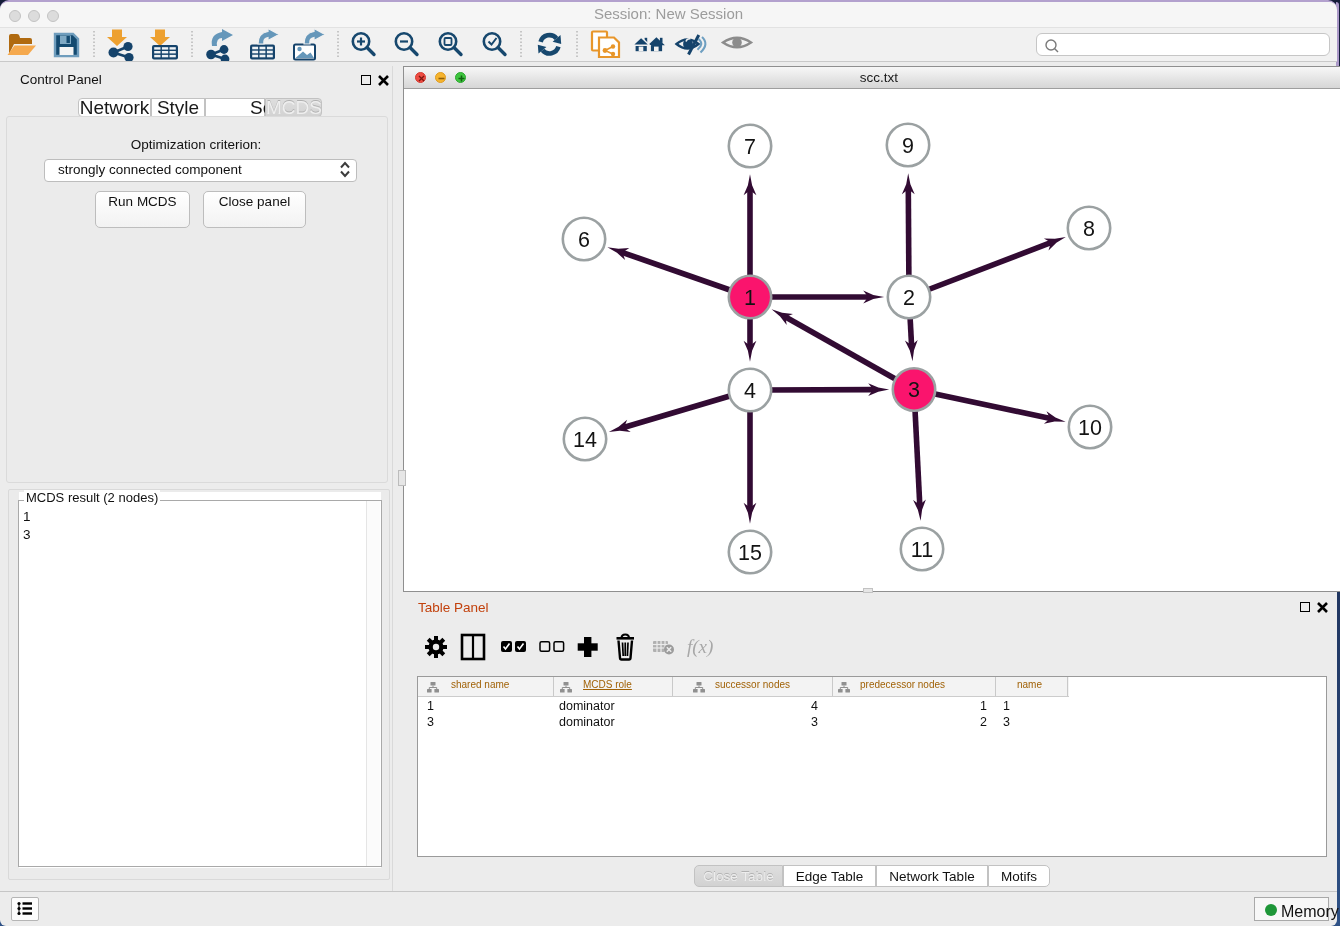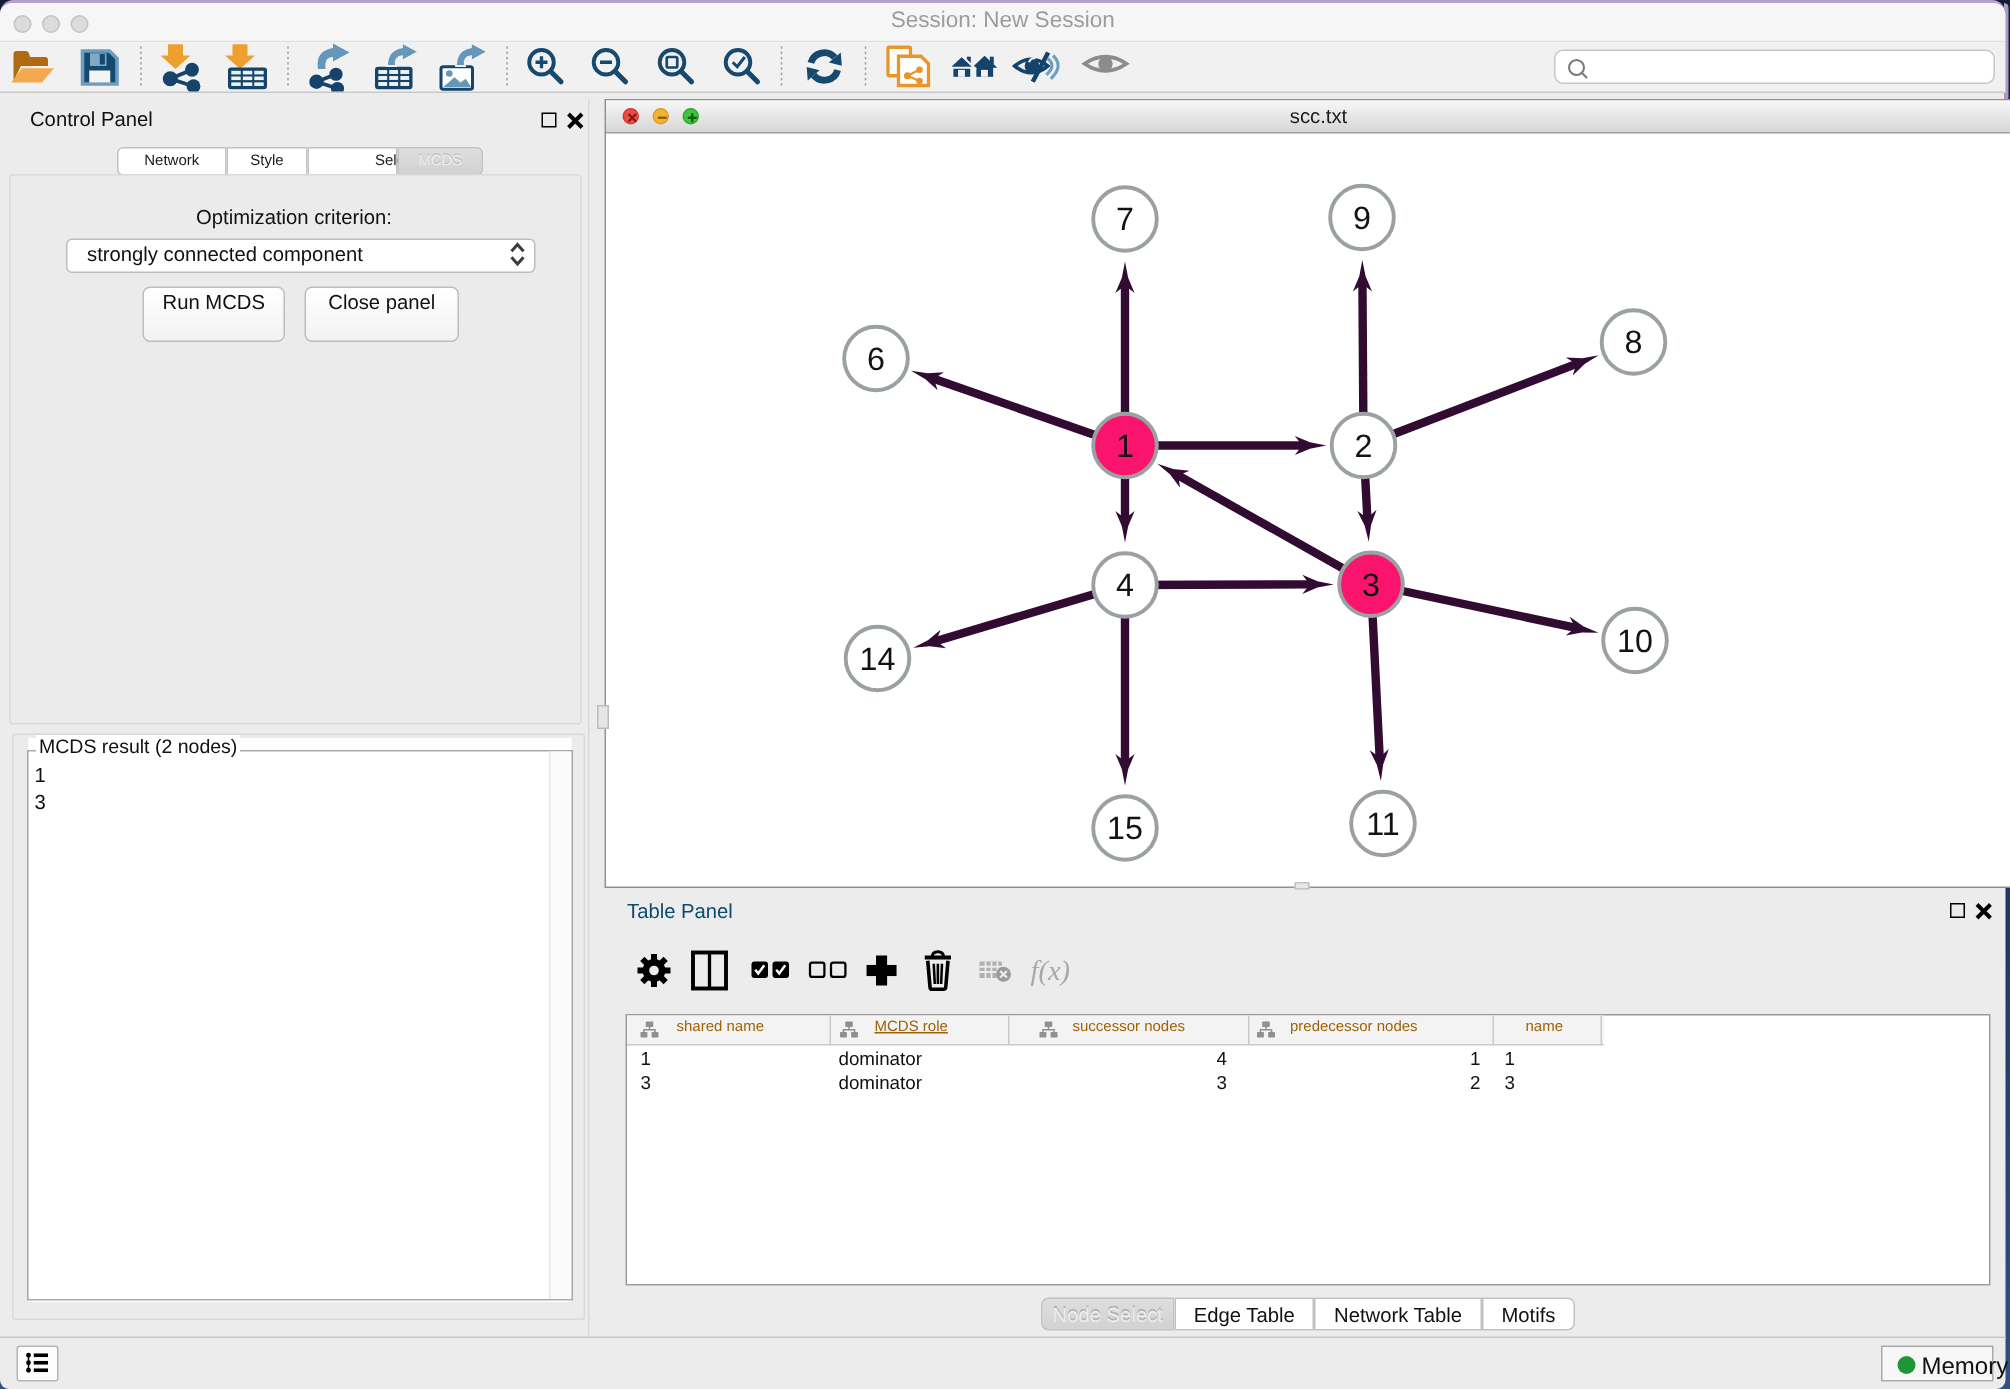--- a/index.html
+++ b/index.html
@@ -14,42 +14,42 @@
   #titlebar{left:0;top:2px;width:1337px;height:26px;background:#f6f6f6;border-radius:8px 8px 0 0;border-bottom:1px solid #e2e2e2;box-sizing:border-box;}
   .tl{position:absolute;top:8px;width:12px;height:12px;border-radius:50%;
       background:#dcdcdc;border:1px solid #c3c3c3;box-sizing:border-box;}
   #sessiontitle{left:0;top:5px;width:1337px;text-align:center;font-size:15px;color:#9c9c9c;}
   #toolbar{left:0;top:28px;width:1337px;height:33px;background:#f1f1f1;border-bottom:1px solid #c9c9c9;box-sizing:content-box;}
   #searchbox{left:1036px;top:33px;width:292px;height:21px;background:#fff;border:1px solid #c6c6c6;border-radius:6px;}
   
   #cp-title{left:20px;top:72px;font-size:13.5px;color:#111;}
   .winbtn-sq{width:10px;height:10px;border:1.7px solid #000;box-sizing:border-box;}
   .tab{position:absolute;top:0;height:19px;background:#fff;border:1px solid #c2c2c2;
-       box-sizing:border-box;font-size:10px;color:#1a1a1a;text-align:center;line-height:18px;}
+       box-sizing:border-box;font-size:19px;color:#1a1a1a;text-align:center;line-height:18px;}
   #cp-content{left:6px;top:116px;width:380px;height:365px;background:#ebebeb;border:1px solid #dadada;border-radius:3px;}
   #optlabel{left:0px;top:137px;width:392px;text-align:center;font-size:13.5px;color:#111;}
   #dropdown{left:44px;top:159px;width:311px;height:21px;background:#fff;border:1px solid #bdbdbd;border-radius:4px;
             font-size:13.5px;color:#111;line-height:20px;}
   .btn{position:absolute;height:37px;background:linear-gradient(#ffffff,#f2f2f2);border:1px solid #bdbdbd;border-radius:5px;
        box-sizing:border-box;font-size:13.5px;color:#111;text-align:center;line-height:19px;}
   #mcdsbox{left:8px;top:489px;width:380px;height:389px;background:#ebebeb;border:1px solid #d9d9d9;border-radius:2px;}
   #tawhite{left:19px;top:492px;width:362px;height:376px;background:#fff;}
   #fieldset{left:18px;top:500px;width:364px;height:367px;border:1px solid #a9a9a9;box-sizing:border-box;}
   #legend{left:24px;top:490px;background:#fff;padding:0 2px;font-size:13px;color:#111;}
   #tatext{left:23px;top:508px;font-size:13.5px;color:#111;line-height:17.5px;}
   #tascroll{left:366px;top:501px;width:13px;height:365px;background:#fbfbfb;border-left:1px solid #e5e5e5;}
   
   #netwin{left:403px;top:66px;width:952px;height:526px;background:#fff;border:1px solid #8f8f8f;box-sizing:border-box;
           border-radius:0;}
   #nettitle{left:0;top:0;width:100%;height:21px;background:linear-gradient(#f7f7f7,#d6d6d6);
             border-bottom:1px solid #9e9e9e;}
   .tl2{position:absolute;top:5px;width:11px;height:11px;border-radius:50%;box-sizing:border-box;}
   #netname{left:0;top:3px;width:100%;text-align:center;font-size:13.5px;color:#1a1a1a;}
   
-  #tp-title{left:418px;top:600px;font-size:13.5px;color:#0c4a6e;}
+  #tp-title{left:418px;top:600px;font-size:13.5px;color:#c2410c;}
   #tptable{left:417px;top:676px;width:910px;height:181px;background:#fff;border:1px solid #9a9a9a;box-sizing:border-box;}
   #tphead{left:0;top:0;width:651px;height:19px;background:#f3f3f3;border-bottom:1px solid #cccccc;}
   .colsep{position:absolute;top:0;height:19px;width:0;border-left:1px solid #c9c9c9;}
   .hcell{position:absolute;top:2px;font-size:10px;color:#a16207;}
   .rcell{position:absolute;font-size:12.5px;color:#111;}
   .btab{position:absolute;top:0;height:22px;background:#fff;border:1px solid #c2c2c2;box-sizing:border-box;
         font-size:13.5px;color:#111;text-align:center;line-height:21px;}
   #statusline{left:0;top:891px;width:1337px;height:0;border-top:1px solid #c6c6c6;}
   #listbtn{left:11px;top:897px;width:28px;height:24px;background:#fcfcfc;border:1px solid #b5b5b5;box-sizing:border-box;border-radius:2px;}
   #membtn{left:1254px;top:897px;width:75px;height:24px;background:#f7f7f7;border:1px solid #a9a9a9;box-sizing:border-box;
@@ -405,21 +405,21 @@
   <div class="rcell" style="left:141px;top:22px;">dominator</div>
   <div class="rcell" style="left:380px;top:22px;width:20px;text-align:right;">4</div>
   <div class="rcell" style="left:549px;top:22px;width:20px;text-align:right;">1</div>
   <div class="rcell" style="left:585px;top:22px;">1</div>
   <div class="rcell" style="left:9px;top:38px;">3</div>
   <div class="rcell" style="left:141px;top:38px;">dominator</div>
   <div class="rcell" style="left:380px;top:38px;width:20px;text-align:right;">3</div>
   <div class="rcell" style="left:549px;top:38px;width:20px;text-align:right;">2</div>
   <div class="rcell" style="left:585px;top:38px;">3</div>
 </div>
-<div class="abs btab" style="left:694px;top:865px;width:89px;background:linear-gradient(#dedede,#d2d2d2);color:#ededed;border-radius:5px 0 0 5px;text-shadow:0 -1px 0 #b0b0b0;">Node Select</div>
+<div class="abs btab" style="left:694px;top:865px;width:89px;background:linear-gradient(#dedede,#d2d2d2);color:#ededed;border-radius:5px 0 0 5px;text-shadow:0 -1px 0 #b0b0b0;">Close Table</div>
 <div class="abs btab" style="left:783px;top:865px;width:93px;">Edge Table</div>
 <div class="abs btab" style="left:876px;top:865px;width:112px;">Network Table</div>
 <div class="abs btab" style="left:988px;top:865px;width:62px;border-radius:0 5px 5px 0;">Motifs</div>
 <div id="statusline" class="abs"></div>
 <div id="listbtn" class="abs">
     <svg width="26" height="22" style="position:absolute;left:0;top:0">
 <circle cx="7" cy="5.5" r="1.6" fill="#000"></circle>
       <circle cx="7" cy="10.5" r="1.6" fill="#000"></circle>
       <circle cx="7" cy="15.5" r="1.6" fill="#000"></circle>
 <line x1="7" y1="5.5" x2="7" y2="15.5" stroke="#000" stroke-width="1"></line>

